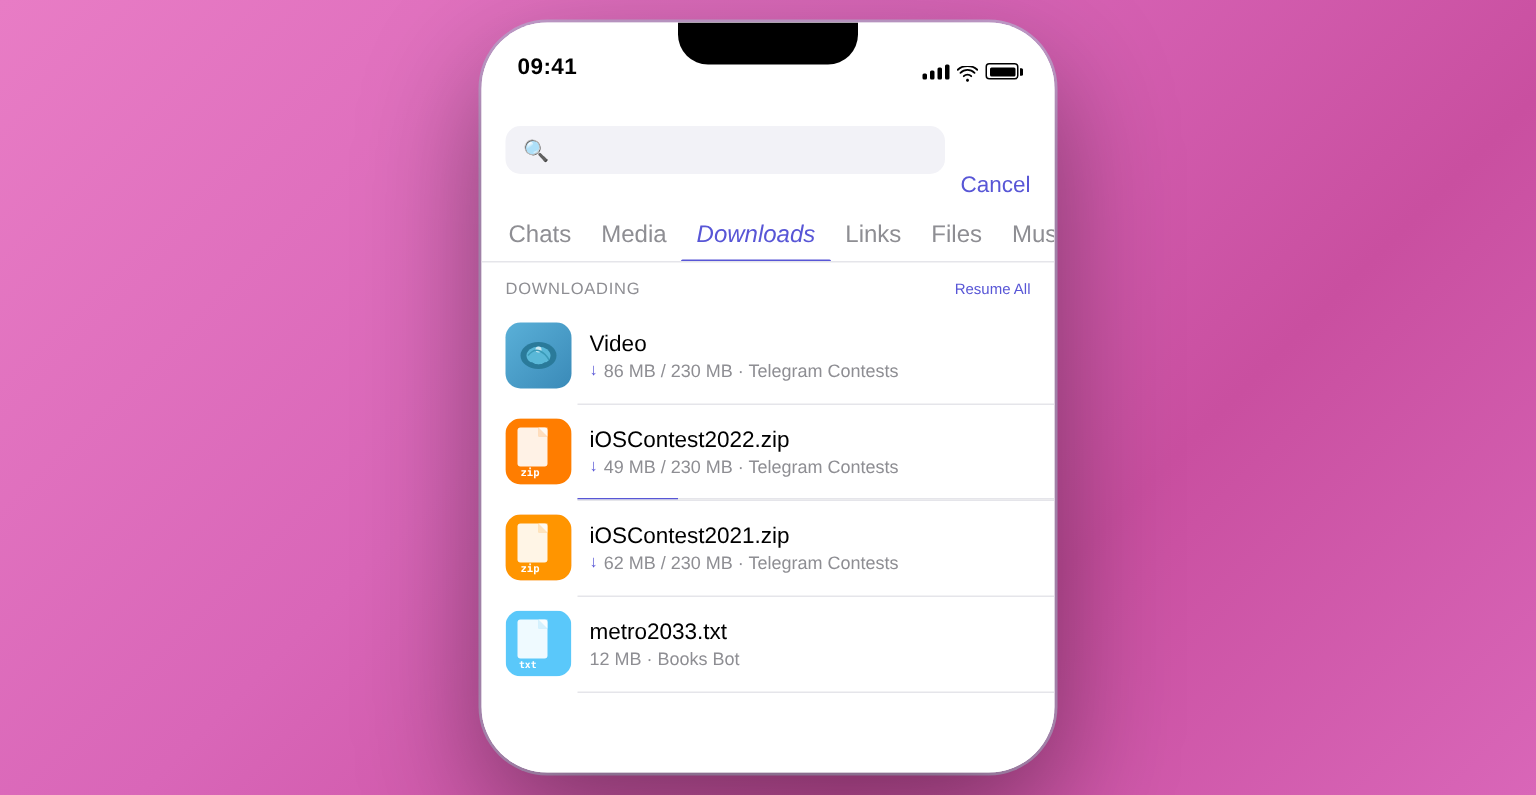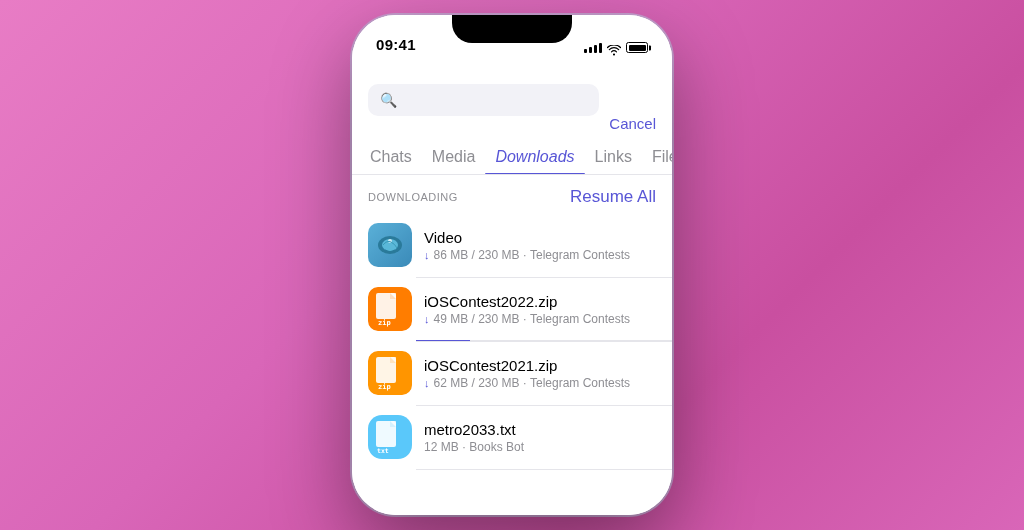--- a/index.html
+++ b/index.html
@@ -9,21 +9,21 @@
       height: 530px;
       overflow: hidden;
       background: linear-gradient(135deg, #e87cc5 0%, #d966b8 40%, #c94fa0 70%, #d966b8 100%);
       display: flex;
       align-items: center;
       justify-content: center;
       font-family: -apple-system, BlinkMacSystemFont, 'SF Pro Display', 'Helvetica Neue', sans-serif;
     }
 
     .phone-frame {
-      width: 320px;
+      width: 382px;
       height: 500px;
       background: #fff;
       border-radius: 44px;
       box-shadow: 0 30px 80px rgba(0,0,0,0.4), 0 0 0 2px #c8a0d0, inset 0 0 0 1px rgba(255,255,255,0.3);
       overflow: hidden;
       position: relative;
     }
 
     
     .notch {
@@ -210,21 +210,21 @@
 
     .section-title {
       font-size: 11px;
       color: #8e8e93;
       font-weight: 500;
       letter-spacing: 0.5px;
       text-transform: uppercase;
     }
 
     .section-action {
-      font-size: 17px;
+      font-size: 10px;
       color: #5856d6;
     }
 
     
     .download-item {
       display: flex;
       align-items: center;
       padding: 10px 16px;
       gap: 12px;
       position: relative;
@@ -236,21 +236,21 @@
       bottom: 0;
       left: 64px;
       right: 0;
       height: 0.5px;
       background: #e5e5ea;
     }
 
     .item-icon {
       width: 44px;
       height: 44px;
-      border-radius: 14px;
+      border-radius: 4px;
       overflow: hidden;
       flex-shrink: 0;
       display: flex;
       align-items: center;
       justify-content: flex-end;
     }
 
     .item-icon.zip-orange {
       background: #fdba74;
       border-radius: 10px;

